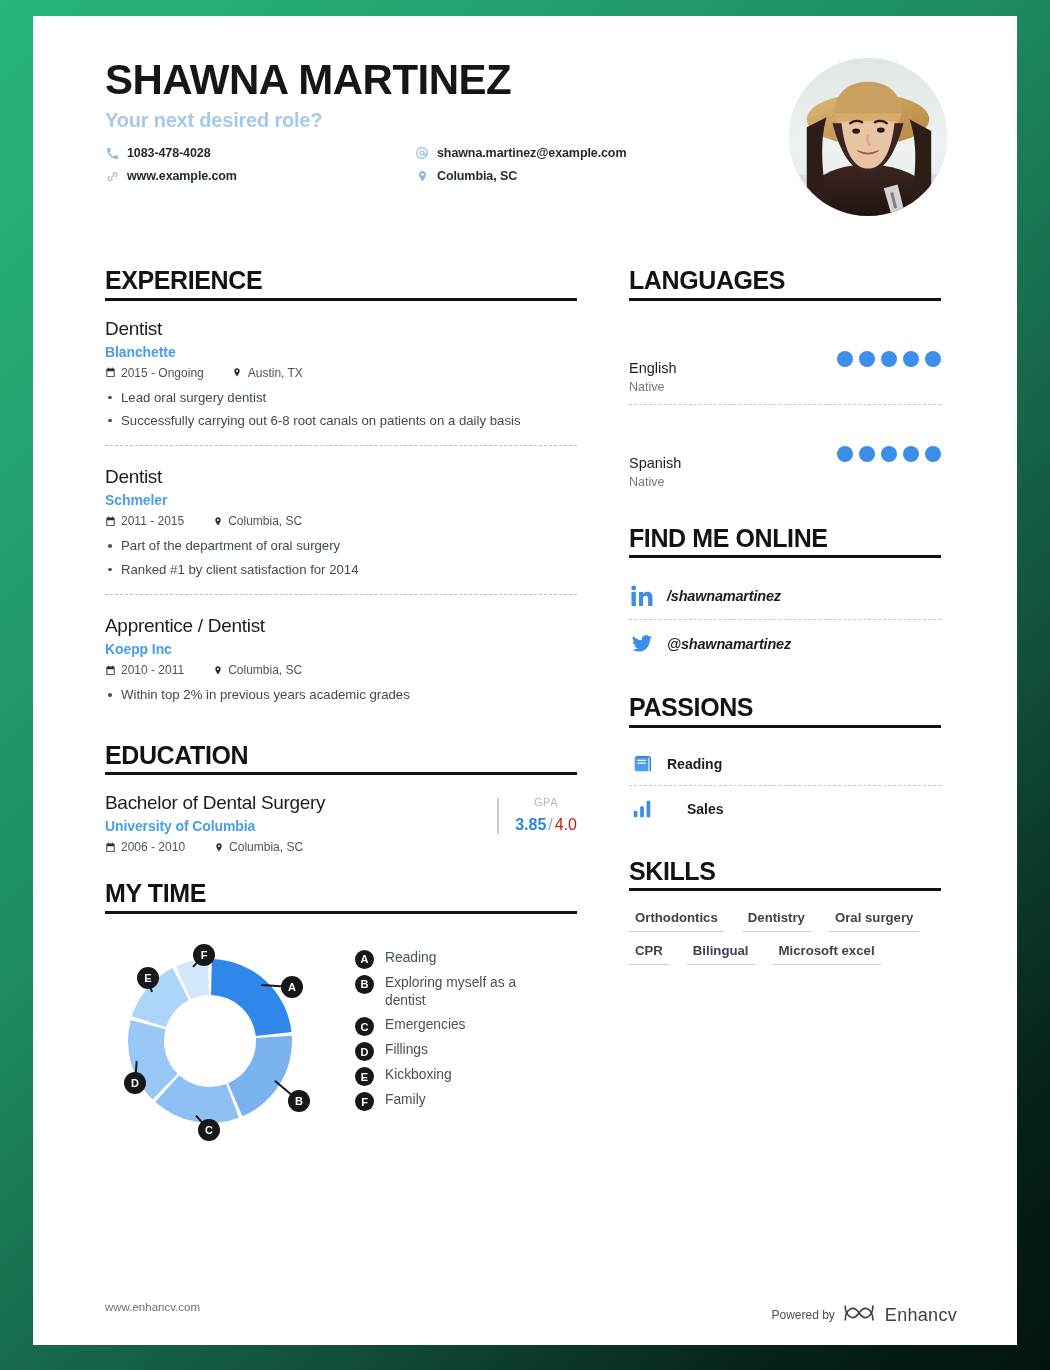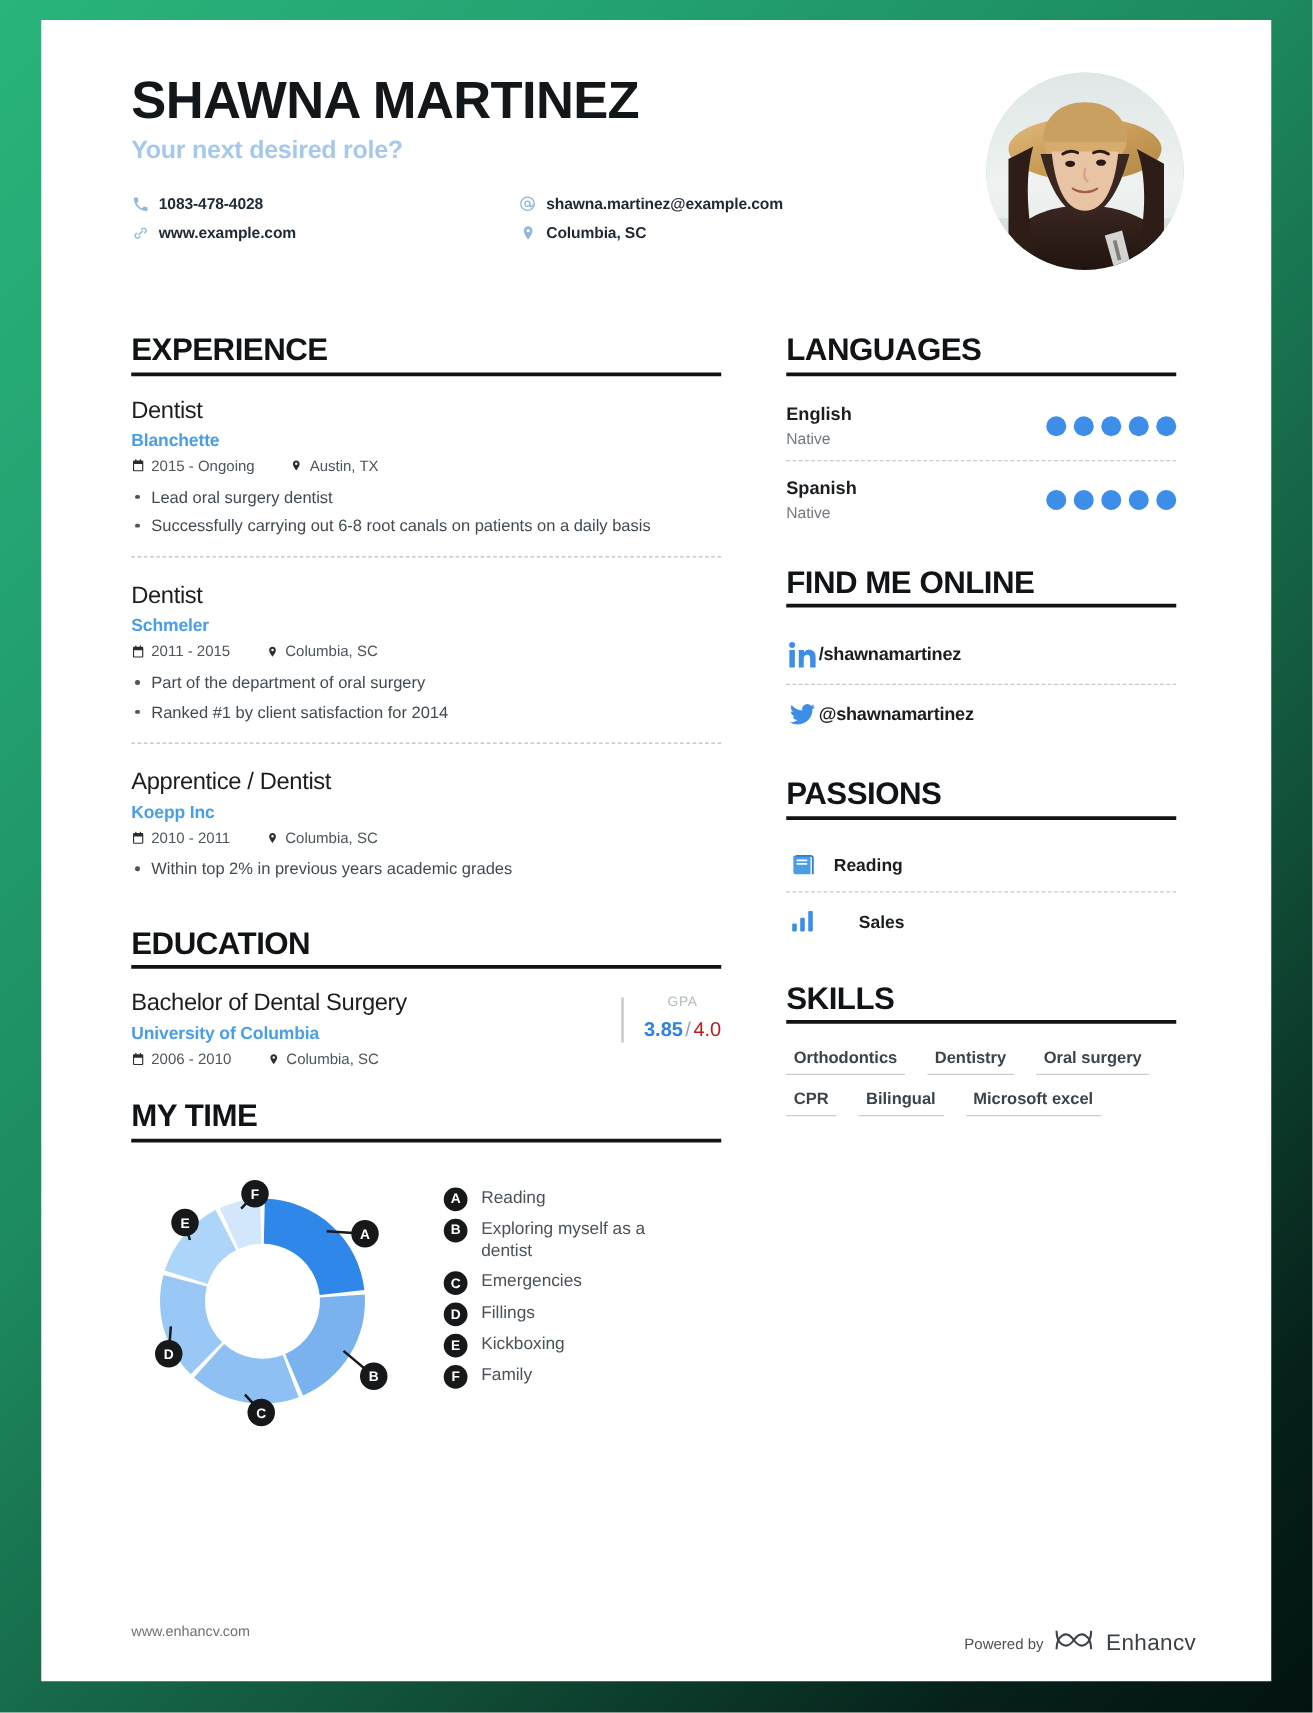--- a/index.html
+++ b/index.html
@@ -24,21 +24,21 @@
   .header { position: relative; min-height: 175px; }
   .name {
     font-size: 42px; font-weight: bold; letter-spacing: -0.5px;
     color: #14171a; line-height: 1.05;
   }
   .role {
     font-size: 20px; font-weight: bold; color: #a6c8ea;
     margin-top: 7px; letter-spacing: -0.2px;
   }
   .contacts {
-    margin-top: 24px; display: grid;
+    margin-top: 14px; display: grid;
     grid-template-columns: 310px auto; row-gap: 9px;
     width: 660px;
   }
   .contact { display: flex; align-items: center; gap: 8px; }
   .contact .ico { width: 14px; height: 14px; display: inline-flex;
     align-items: center; justify-content: center; color: #8fb8dd; flex: 0 0 14px; }
   .contact .txt { font-size: 12.5px; font-weight: bold; color: #1f2933; letter-spacing: -0.1px; }
 
   .photo {
     position: absolute; right: 10px; top: 0px;
@@ -89,26 +89,26 @@
   .gpa-text { text-align: left; }
   .gpa-label { font-size: 11px; color: #b4bac0; letter-spacing: 0.6px; text-align: center; }
   .gpa-vals { font-size: 16px; margin-top: 8px; color: #6e767d; font-weight: bold; }
   .gpa-vals .v { color: #2f83df; }
   .gpa-vals .sl { color: #9aa1a7; font-weight: normal; margin: 0 2px; }
   .gpa-vals .mx { color: #b91c1c; font-weight: normal; }
 
   
   .lang-row { display: flex; align-items: center; justify-content: space-between; padding: 6px 0 10px; }
   .lang-row + .lang-row { border-top: 1px dashed #c3c9ce; padding-top: 14px; }
-  .lang-name { font-size: 14.5px; font-weight: bold; color: #1b1e21; }
+  .lang-name { font-size: 14.5px; font-weight: normal; color: #1b1e21; margin-top: 36px; }
   .lang-level { font-size: 12.5px; color: #717a81; margin-top: 4px; }
   .dots { display: flex; gap: 6px; }
   .dot { width: 16px; height: 16px; border-radius: 50%; background: #3d8ee8; }
 
-  .link-row { display: flex; align-items: center; padding: 9px 0 11px; }
+  .link-row { display: flex; align-items: center; gap: 12px; padding: 9px 0 11px; font-style: italic; }
   .link-row + .link-row { border-top: 1px dashed #c3c9ce; padding-top: 13px; }
   .link-row .glyph { width: 26px; flex: 0 0 26px; display: flex; align-items: center; justify-content: center; }
   .link-row .lbl { font-size: 14.5px; font-weight: bold; color: #1b1e21; letter-spacing: -0.2px; }
 
   .passion-row { display: flex; align-items: center; gap: 12px; padding: 8px 0 10px; }
   .passion-row + .passion-row { border-top: 1px dashed #c3c9ce; padding-top: 12px; gap: 32px; }
   .passion-row .glyph { width: 26px; flex: 0 0 26px; display: flex; align-items: center; justify-content: center; }
   .passion-row .lbl { font-size: 14px; font-weight: bold; color: #1b1e21; }
 
   .skills { display: flex; flex-wrap: wrap; gap: 9px 18px; margin-top: 4px; }

